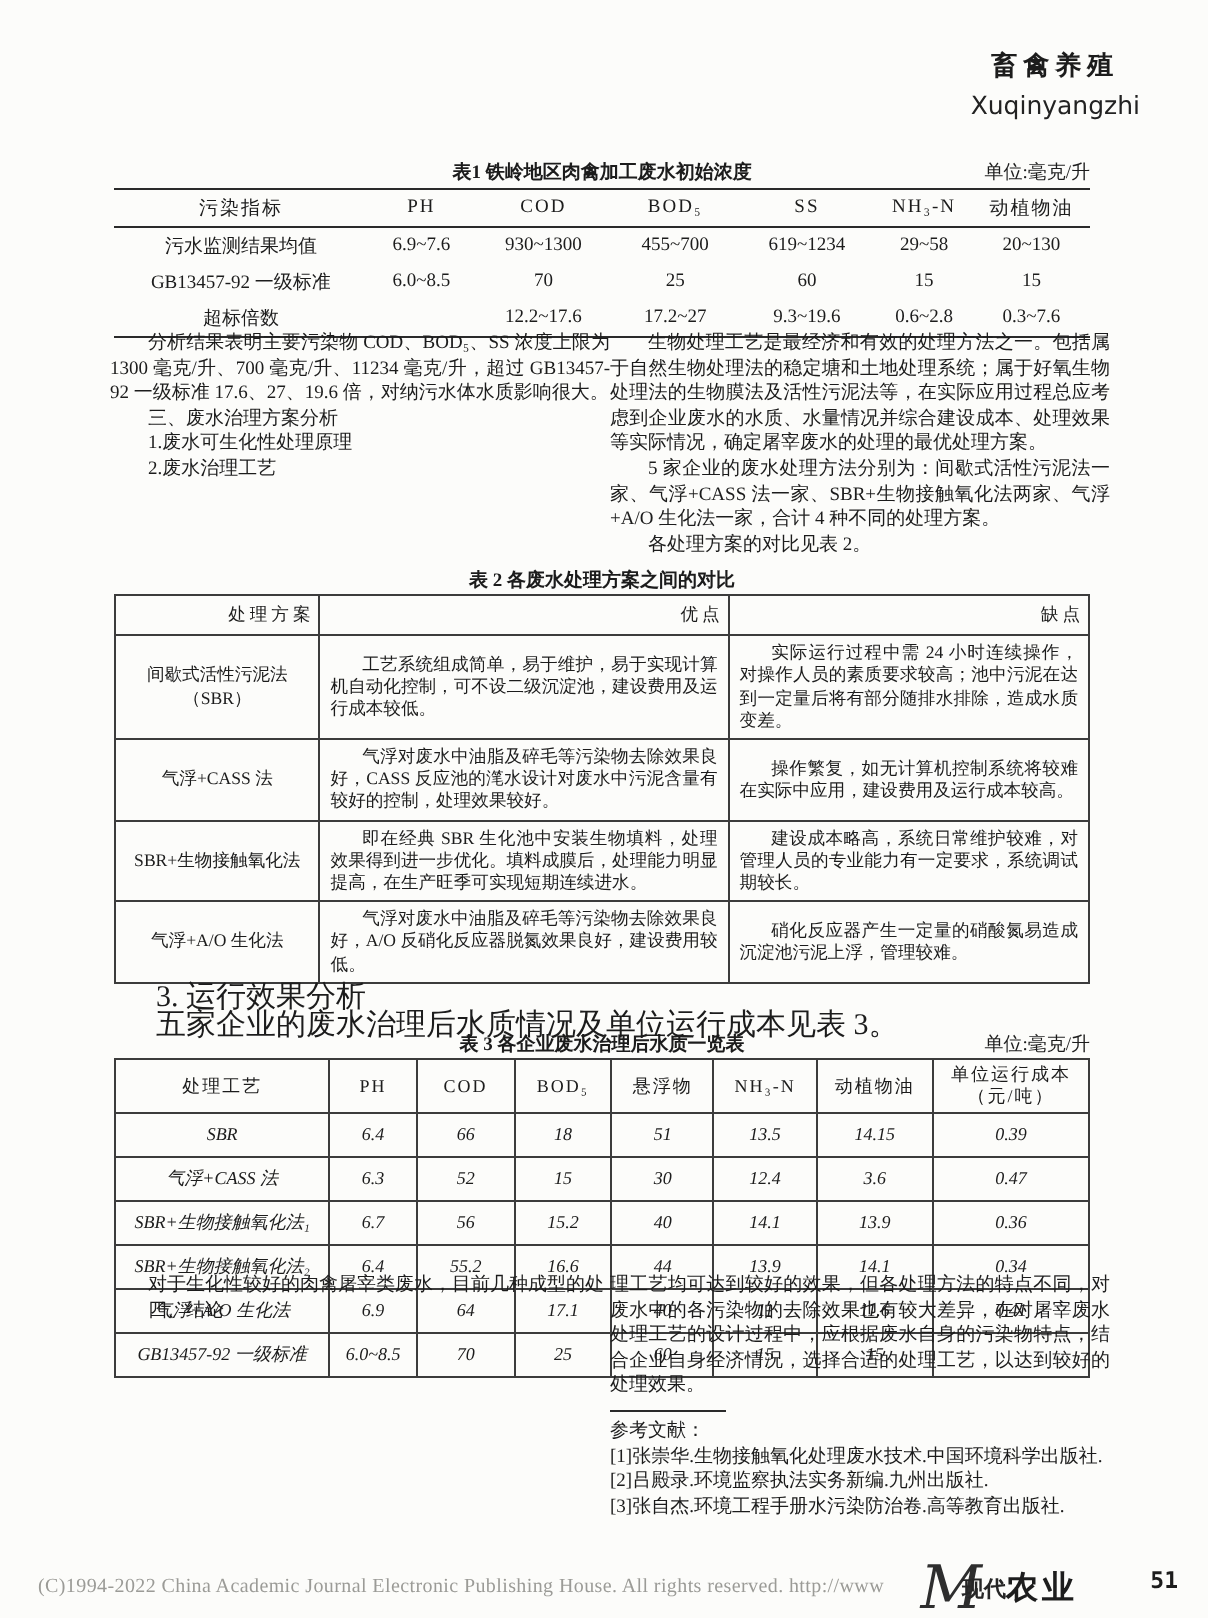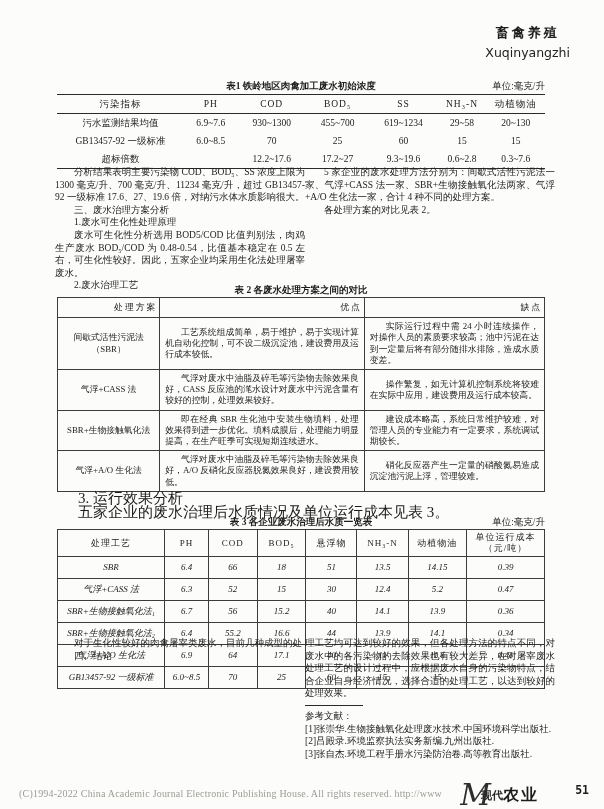--- a/index.html
+++ b/index.html
@@ -117,24 +117,24 @@
           <td>0.3~7.6</td>
         </tr>
       </tbody>
   </table>
 
   <div class="twocol" style="top:166px;">
     <div class="col">
       <p class="para">分析结果表明主要污染物 COD、BOD₅、SS 浓度上限为 1300 毫克/升、700 毫克/升、11234 毫克/升，超过 GB13457-92 一级标准 17.6、27、19.6 倍，对纳污水体水质影响很大。</p>
       <p class="para">三、废水治理方案分析</p>
       <p class="para">1.废水可生化性处理原理</p>
-      <p class="para">废水可生化性分析选用 BOD5/COD 比值判别法，肉鸡生产废水 BOD₅/COD 为 0.48-0.54，比值基本稳定在 0.5 左右，可生化性较好。因此，五家企业均采用生化法处理屠宰废水。</p>
       <p class="para">2.废水治理工艺</p>
     </div>
     <div class="col">
+      <p class="para">生物处理工艺是最经济和有效的处理方法之一。包括属于自然生物处理法的稳定塘和土地处理系统；属于好氧生物处理法的生物膜法及活性污泥法等，在实际应用过程总应考虑到企业废水的水质、水量情况并综合建设成本、处理效果等实际情况，确定屠宰废水的处理的最优处理方案。</p>
       <p class="para">5 家企业的废水处理方法分别为：间歇式活性污泥法一家、气浮+CASS 法一家、SBR+生物接触氧化法两家、气浮+A/O 生化法一家，合计 4 种不同的处理方案。</p>
       <p class="para">各处理方案的对比见表 2。</p>
     </div>
   </div>
 
   <div class="cap-row" style="top:284px;">
     <span>表 2  各废水处理方案之间的对比</span>
   </div>
 
   <table class="tbl grid t2" style="top:297px;">
@@ -220,21 +220,21 @@
           <td>14.15</td>
           <td>0.39</td>
         </tr>
         <tr>
           <td>气浮+CASS 法</td>
           <td>6.3</td>
           <td>52</td>
           <td>15</td>
           <td>30</td>
           <td>12.4</td>
-          <td>5.2</td>
+          <td>3.6</td>
           <td>0.47</td>
         </tr>
         <tr>
           <td>SBR+生物接触氧化法₁</td>
           <td>6.7</td>
           <td>56</td>
           <td>15.2</td>
           <td>40</td>
           <td>14.1</td>
           <td>13.9</td>

